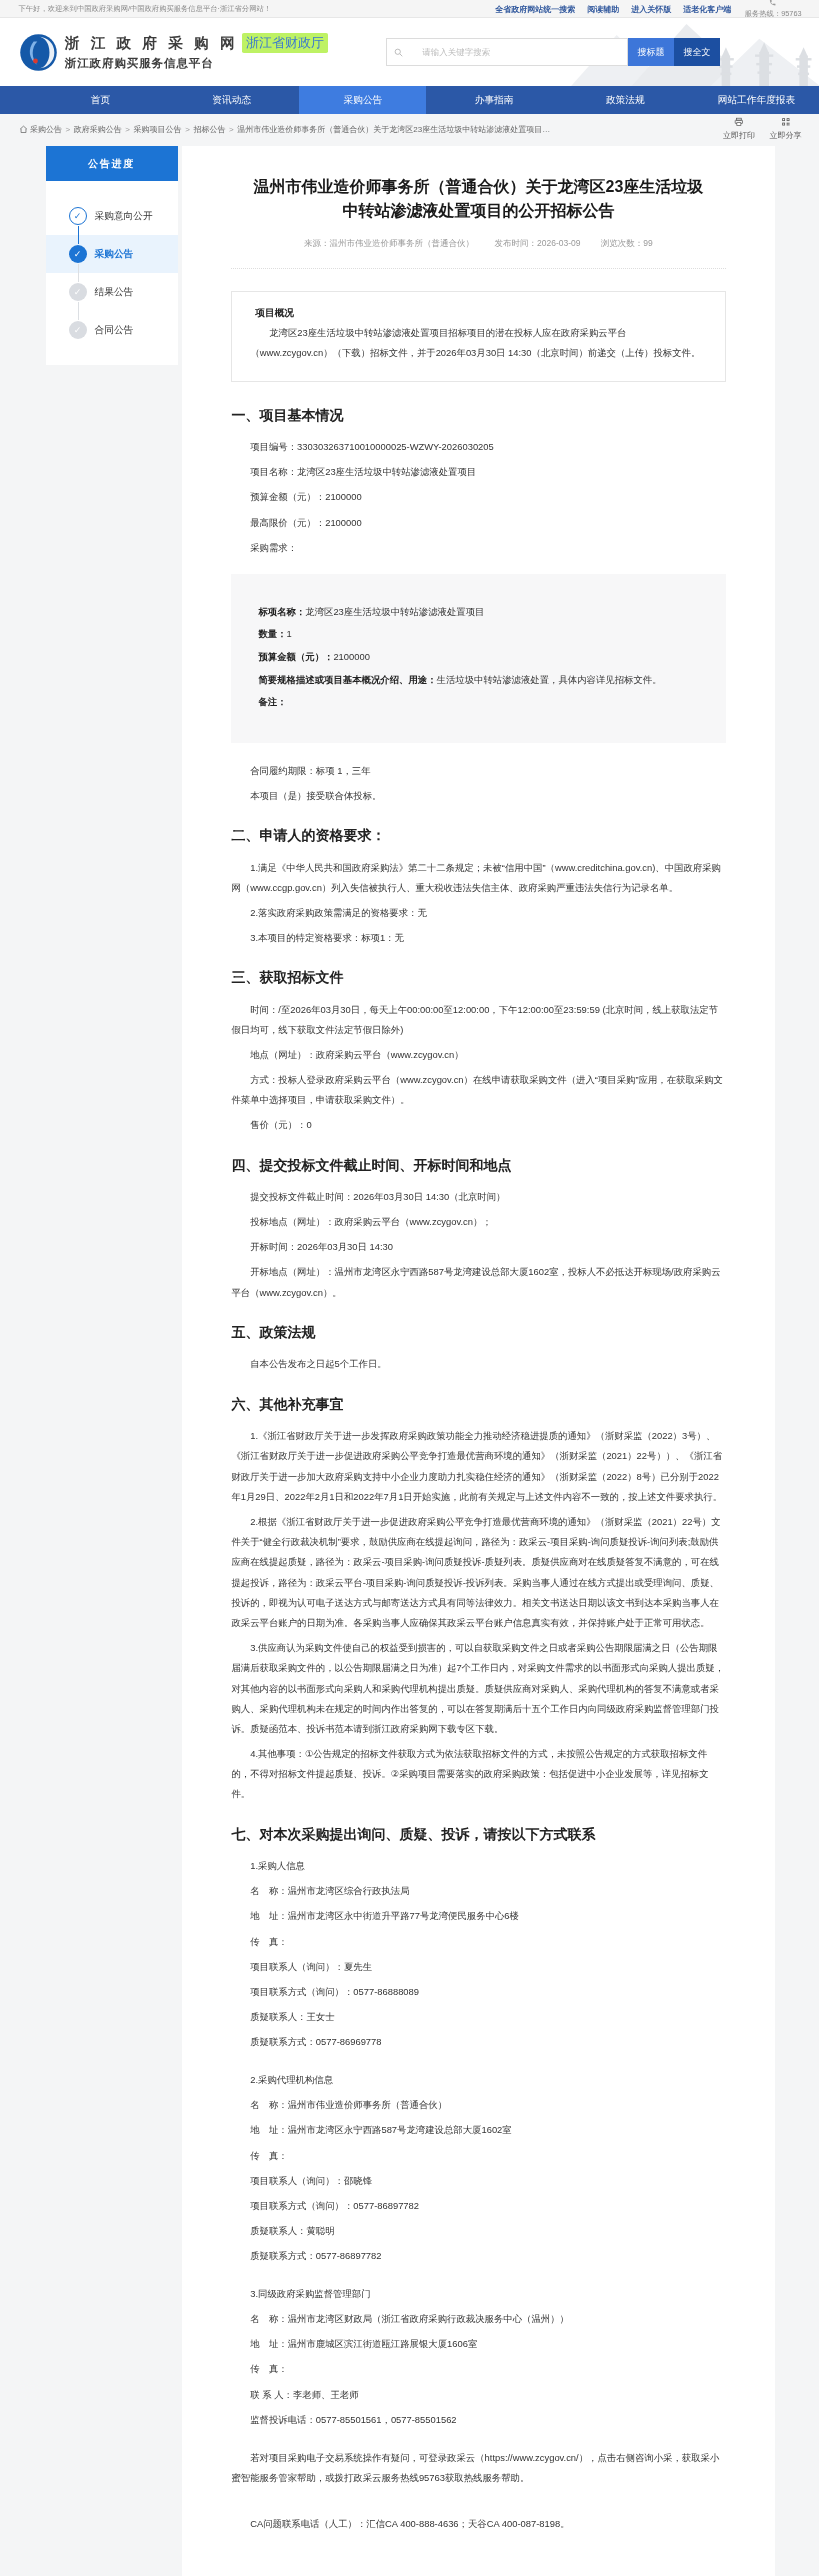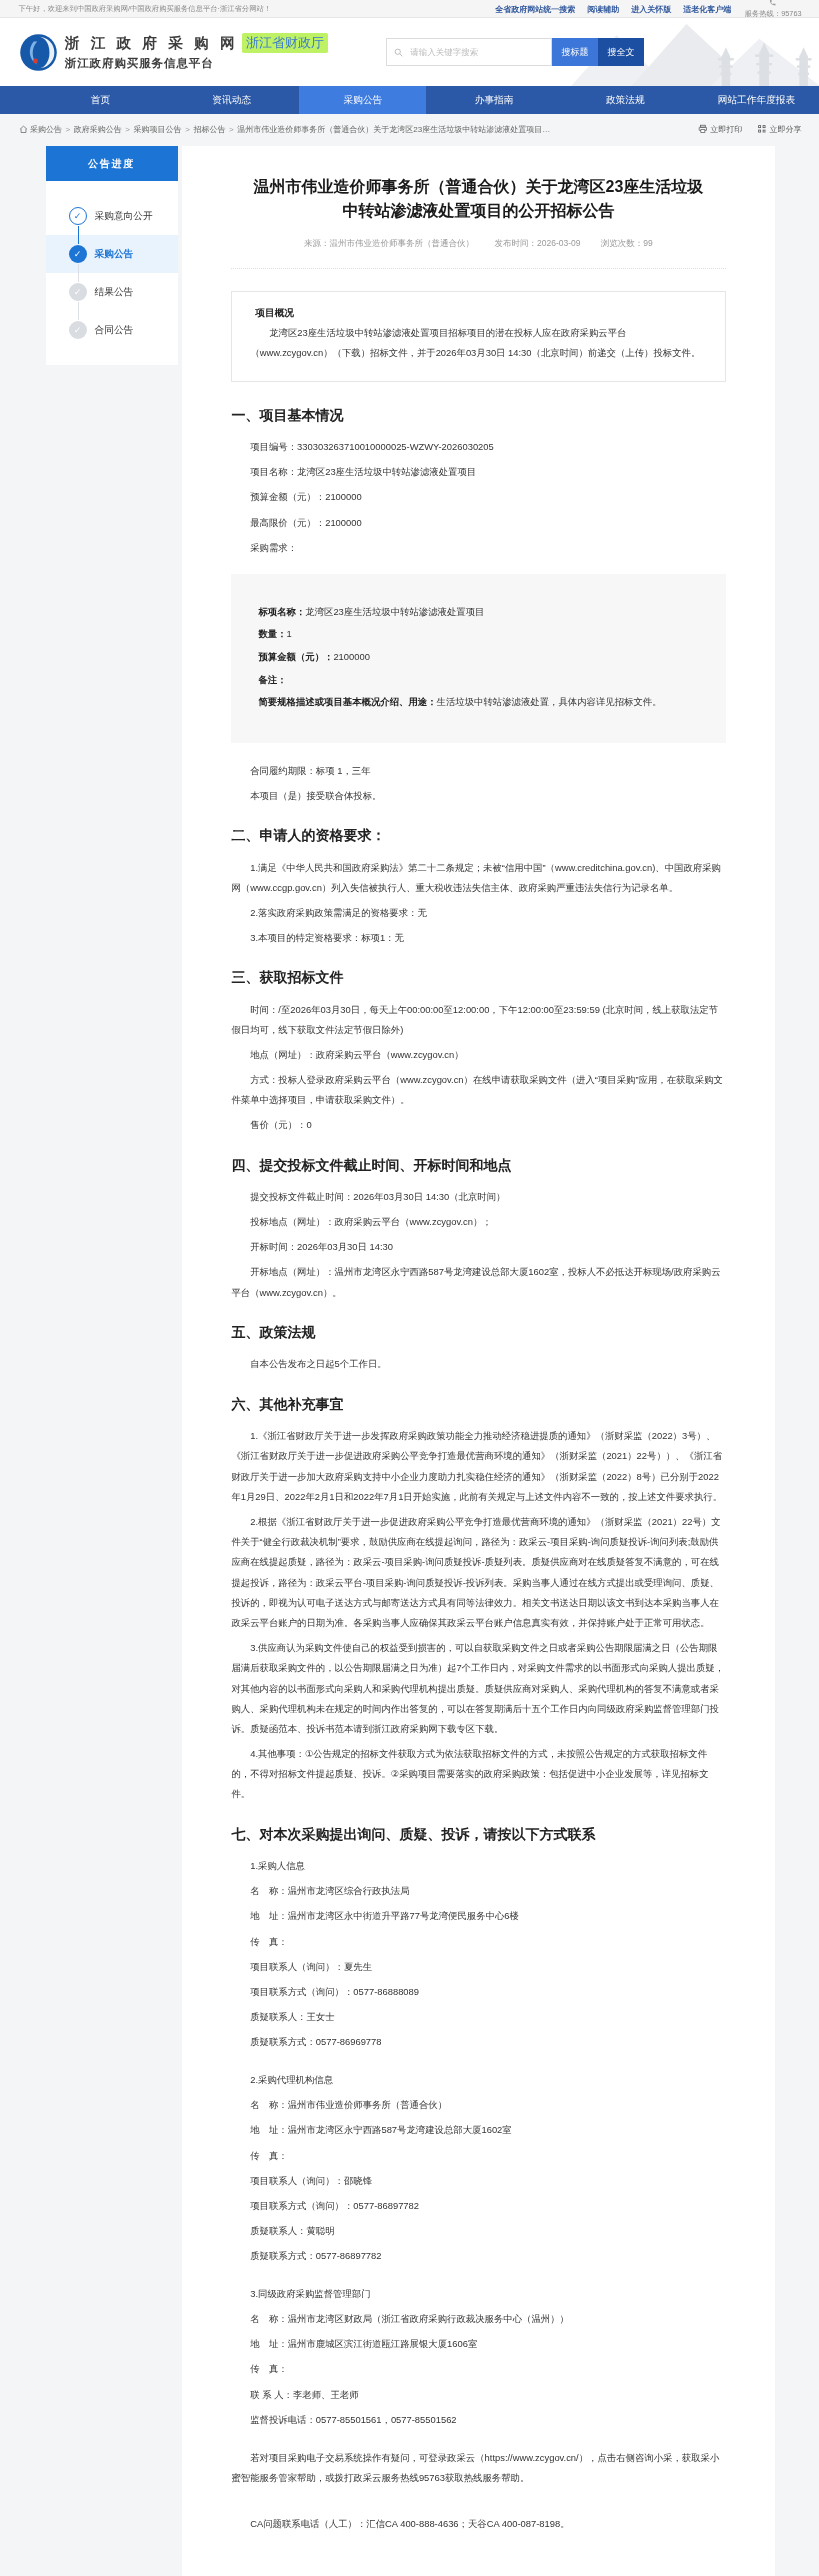--- a/index.html
+++ b/index.html
@@ -14,42 +14,42 @@
 
   
   .header { height:68px; background:#fff; position:relative; overflow:hidden; }
   .header-inner { width:783px; margin:0 auto; height:68px; display:flex; align-items:center; position:relative; z-index:2; }
   .logo-wrap { display:flex; align-items:center; gap:7.3px; }
   .logo-text .row1 { display:flex; align-items:center; }
   .site-name { font-size:14.6px; font-weight:bold; color:#3c3c3c; letter-spacing:3.6px; }
   .fin-badge { font-size:13px; color:#3a78d0; background:#bef264; border-radius:1.8px; padding:1.2px 4.2px; margin-left:3.6px; cursor:pointer; white-space:nowrap; }
   .site-sub { font-size:11.5px; font-weight:bold; color:#3c3c3c; letter-spacing:0.9px; margin-top:2.4px; }
   .search { display:flex; height:28px; margin-left:58px; }
-  .search-box { width:166px; border:0.6px solid #dcdcdc; background:#fff; display:flex; align-items:center; padding:0 7.3px; gap:7px; }
+  .search-box { width:242px; border:0.6px solid #dcdcdc; background:#fff; display:flex; align-items:center; padding:0 7.3px; gap:19px; }
   .search-box input { border:none; outline:none; flex:1; font-size:8.5px; color:#333; font-family:inherit; }
   .search-box input::placeholder { color:#bcbcbc; }
   .search-btn { border:none; color:#fff; font-size:9px; width:46px; cursor:pointer; font-family:inherit; }
   .btn-title { background:#3d76d9; }
   .btn-full  { background:#1c4fa1; }
   .mountains { position:absolute; right:0; bottom:0; z-index:1; }
 
   
   .nav { background:#2b58a7; height:28px; }
   .nav-inner { width:820px; margin:0 auto; display:flex; justify-content:space-between;padding-left:37px; }
   .nav-item { width:127px; text-align:center; line-height:28px; color:#fff; font-size:9.7px; cursor:pointer; }
   .nav-item.active { background:#3e7ce0; }
 
   
   .crumbbar { width:783px; margin:0 auto; height:30px; display:flex; align-items:center; font-size:8px; color:#666; }
   .crumb-items { display:flex; align-items:center; gap:3.6px; margin-left:2.4px; }
   .crumb-item { cursor:pointer; white-space:nowrap; }
   .crumb-sep { color:#999; }
   .crumb-item.last { max-width:316px; overflow:hidden; text-overflow:ellipsis; cursor:default; }
   .crumb-actions { margin-left:auto; display:flex; gap:14.6px; color:#555; }
-  .crumb-actions .act { display:flex; align-items:center; gap:3px; cursor:pointer; }
+  .crumb-actions .act { display:flex; align-items:center; gap:3px; cursor:pointer;flex-direction:column; }
 
   
   .main { width:729px; margin:2.4px auto 0; display:flex; align-items:flex-start; gap:4.9px; }
 
   
   .sidebar { width:132px; background:#fff; padding-bottom:16px; }
   .side-head { height:35px; background:#1c74d4; color:#fff; text-align:center; line-height:35px; font-size:10px; font-weight:bold; letter-spacing:1.8px; }
   .steps { padding-top:16px; }
   .step { position:relative; height:38px; display:flex; align-items:center; padding-left:23px; cursor:pointer; }
   .step.active { background:#e9f3fd; }
@@ -253,22 +253,22 @@
         <div class="h-block">一、项目基本情况</div>
         <div class="para">项目编号：330303263710010000025-WZWY-2026030205</div>
         <div class="para">项目名称：龙湾区23座生活垃圾中转站渗滤液处置项目</div>
         <div class="para">预算金额（元）：2100000</div>
         <div class="para">最高限价（元）：2100000</div>
         <div class="para">采购需求：</div>
         <div class="graybox">
           <div class="gfield"><b>标项名称：</b><span>龙湾区23座生活垃圾中转站渗滤液处置项目</span></div>
           <div class="gfield"><b>数量：</b><span>1</span></div>
           <div class="gfield"><b>预算金额（元）：</b><span>2100000</span></div>
+          <div class="gfield"><b>简要规格描述或项目基本概况介绍、用途：</b><span>生活垃圾中转站渗滤液处置，具体内容详见招标文件。</span></div>
           <div class="gfield"><b>备注：</b><span></span></div>
-          <div class="gfield"><b>简要规格描述或项目基本概况介绍、用途：</b><span>生活垃圾中转站渗滤液处置，具体内容详见招标文件。</span></div>
         </div>
         <div class="para">合同履约期限：标项 1，三年</div>
         <div class="para">本项目（是）接受联合体投标。</div>
         <div class="h-block">二、申请人的资格要求：</div>
         <div class="para">1.满足《中华人民共和国政府采购法》第二十二条规定；未被“信用中国”（www.creditchina.gov.cn)、中国政府采购网（www.ccgp.gov.cn）列入失信被执行人、重大税收违法失信主体、政府采购严重违法失信行为记录名单。</div>
         <div class="para">2.落实政府采购政策需满足的资格要求：无</div>
         <div class="para">3.本项目的特定资格要求：标项1：无</div>
         <div class="h-block">三、获取招标文件</div>
         <div class="para">时间：/至2026年03月30日，每天上午00:00:00至12:00:00，下午12:00:00至23:59:59 (北京时间，线上获取法定节假日均可，线下获取文件法定节假日除外)</div>
         <div class="para">地点（网址）：政府采购云平台（www.zcygov.cn）</div>

